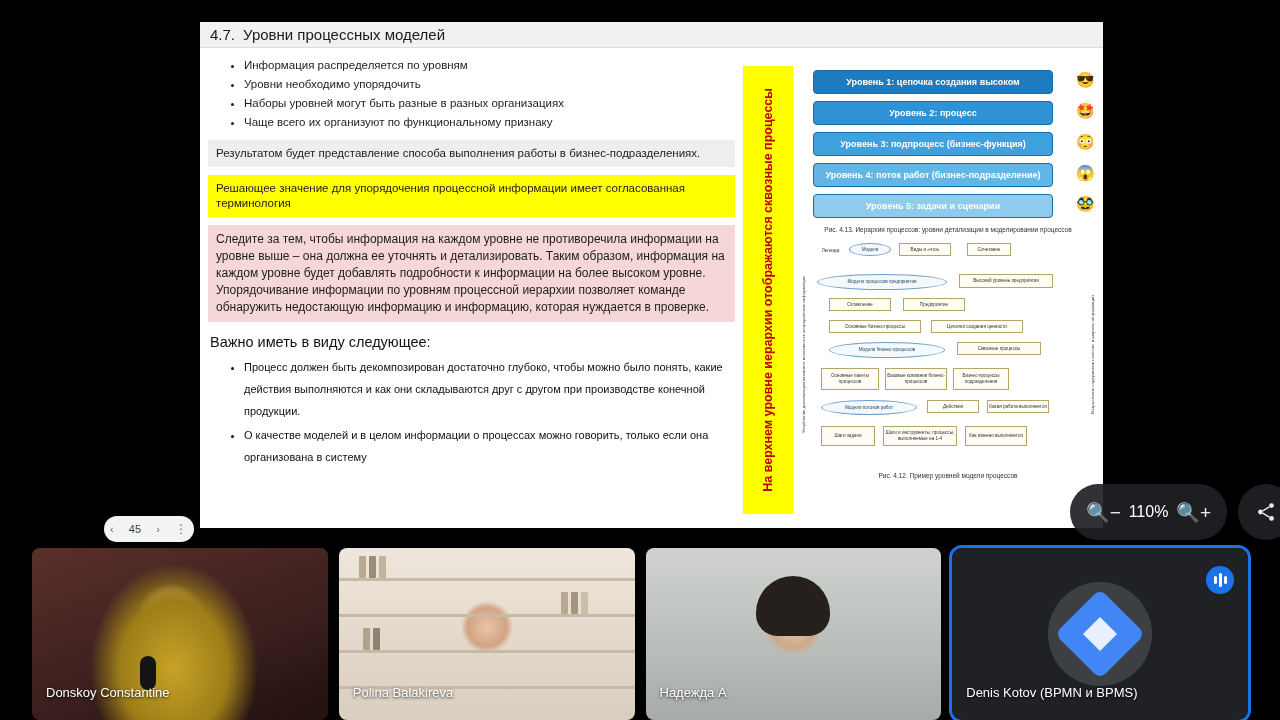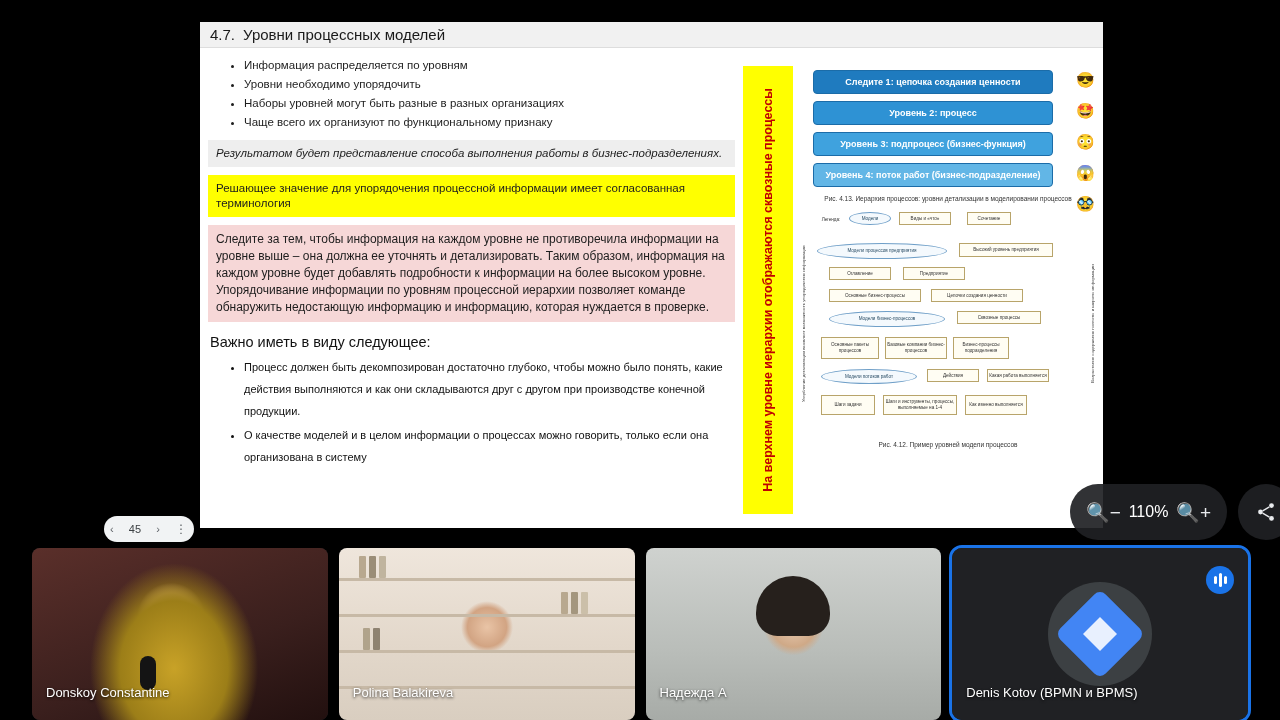--- a/index.html
+++ b/index.html
@@ -49,21 +49,21 @@
   .bullets1 li {
     font-size: 11.5px; color: #1d1d1d; line-height: 19px; list-style: disc;
   }
   .band {
     margin-top: 8px;
     padding: 6px 8px;
     font-size: 11.5px;
     line-height: 15px;
     color: #1d1d1d;
   }
-  .band.grey { background: #eeeeee; font-style: italic; }
+  .band.grey { background: #eeeeee; }
   .band.yellow { background: #ffff00; }
   .band.pink { background: #f6d7d7; font-size: 12px; line-height: 17px; }
   .sect-title {
     margin-top: 12px; padding-left: 2px;
     font-size: 14.5px; color: #111;
   }
   .bullets2 { margin: 6px 0 0 0; padding: 0 6px 0 36px; }
   .bullets2 li {
     font-size: 11px; color: #111; line-height: 22px; list-style: disc;
     margin-bottom: 2px;
@@ -294,24 +294,25 @@
           </ul>
         </div>
 
         <div class="yellow-strip">
           <div class="vtext">На верхнем уровне иерархии отображаются сквозные процессы</div>
         </div>
 
         <div class="right-col">
 
           <div class="lvl-list">
-            <div class="lvl" style="background:#1f7bbf">Следите 1: цепочка создания ценности</div>
+            <div class="lvl" style="background:#1f7bbf">Уровень 1: цепочка создания высоком</div>
             <div class="lvl" style="background:#2e92d4">Уровень 2: процесс</div>
             <div class="lvl" style="background:#3fa2de">Уровень 3: подпроцесс (бизнес-функция)</div>
             <div class="lvl" style="background:#62b6e6">Уровень 4: поток работ (бизнес-подразделение)</div>
+            <div class="lvl" style="background:#8ecbee">Уровень 5: задачи и сценарии</div>
           </div>
 
           <div class="emoji-col">
             <span class="emoji">😎</span>
             <span class="emoji">🤩</span>
             <span class="emoji">😳</span>
             <span class="emoji">😱</span>
             <span class="emoji">🥸</span>
           </div>
 

